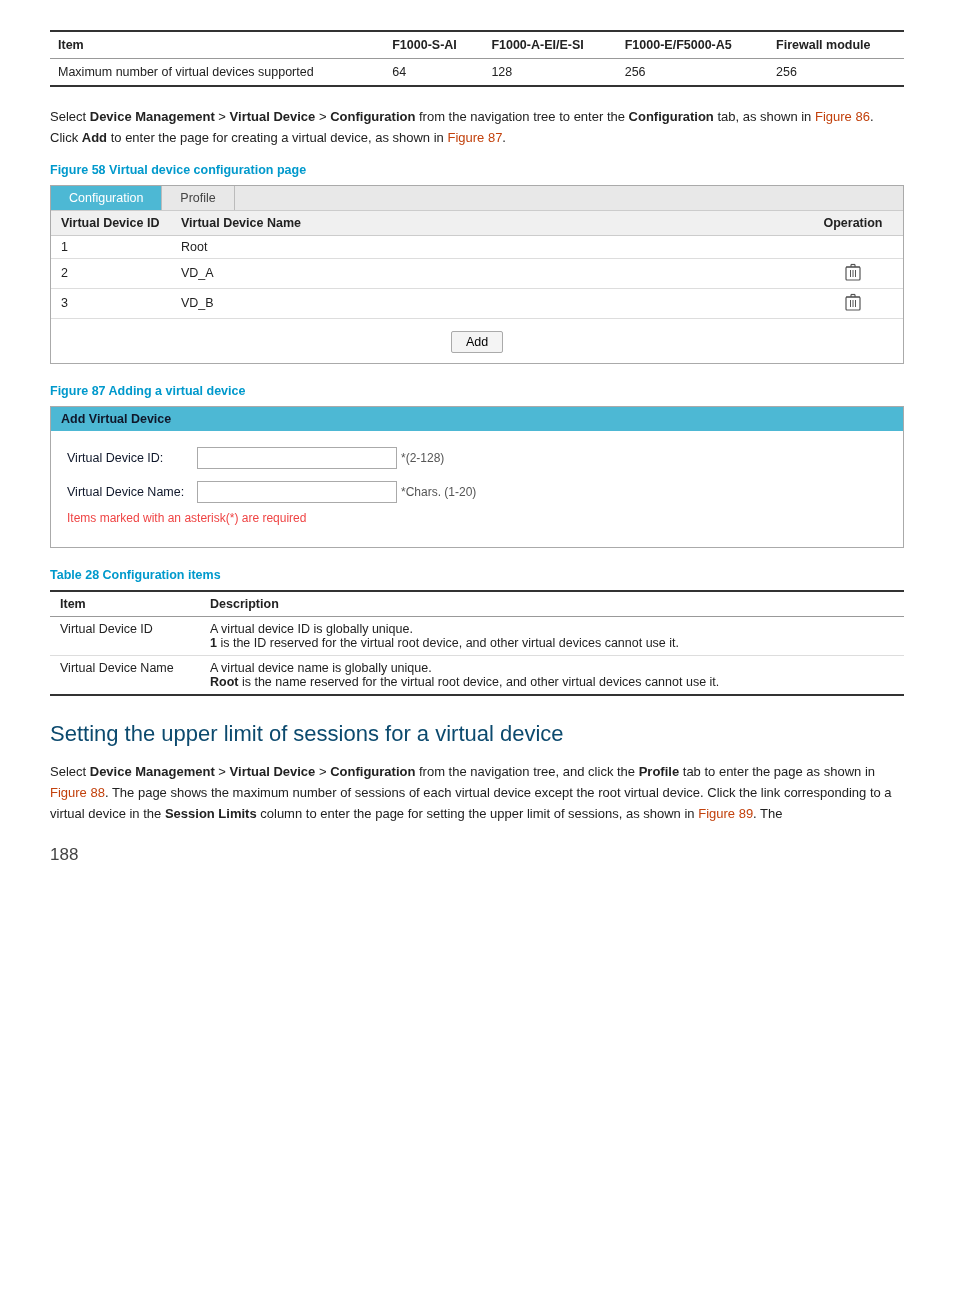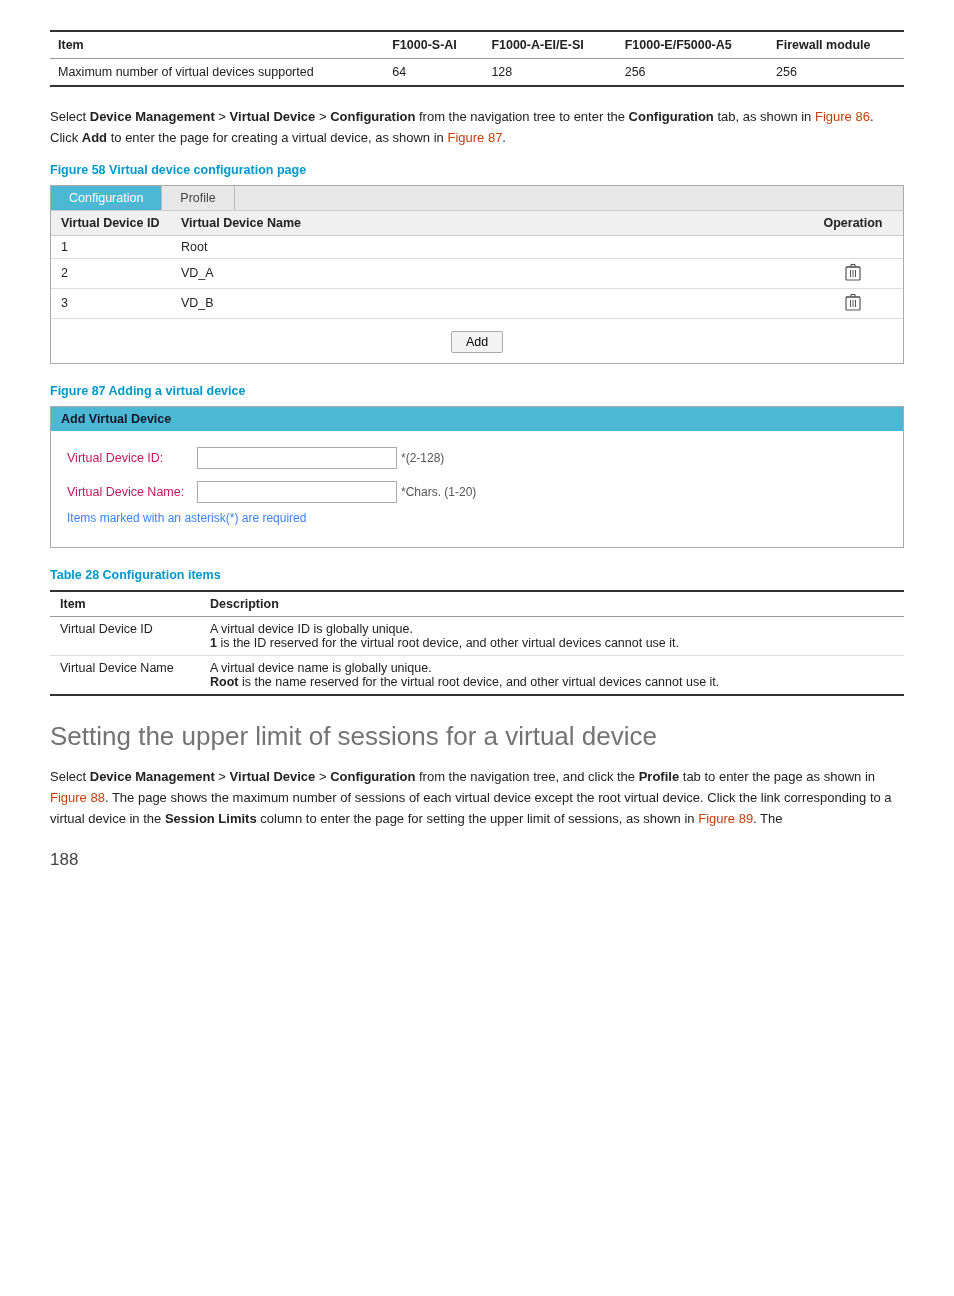--- a/index.html
+++ b/index.html
@@ -134,37 +134,37 @@
       padding: 5px 10px;
     }
     .avd-row {
       display: flex;
       align-items: center;
       padding: 6px 0;
     }
     .avd-label {
       width: 130px;
       font-size: 12.5px;
-      color: #be185d;
+      color: #0f172a;
     }
     .avd-input {
       border: 1px solid #aaa;
       height: 22px;
       width: 200px;
       font-size: 12px;
       padding: 0 4px;
     }
     .avd-hint {
       font-size: 12px;
       color: #555;
       margin-left: 4px;
     }
     .avd-required-note {
       font-size: 12px;
-      color: #3b82f6;
+      color: #ef4444;
       padding: 2px 0 8px 0;
     }
     .avd-buttons {
       display: flex;
       gap: 6px;
       justify-content: center;
       padding-top: 4px;
     }
 
     
@@ -189,22 +189,22 @@
     }
     .config-table td:first-child {
       width: 150px;
     }
     .config-table tr:last-child td {
       border-bottom: 2px solid #333;
     }
 
     
     .section-heading {
-      color: #737373;
-      font-size: 26px;
+      color: #0c4a6e;
+      font-size: 22px;
       font-weight: normal;
       margin-bottom: 14px;
       margin-top: 10px;
       line-height: 1.3;
     }
 
     
     .page-number {
       text-align: left;
       font-size: 17px;

